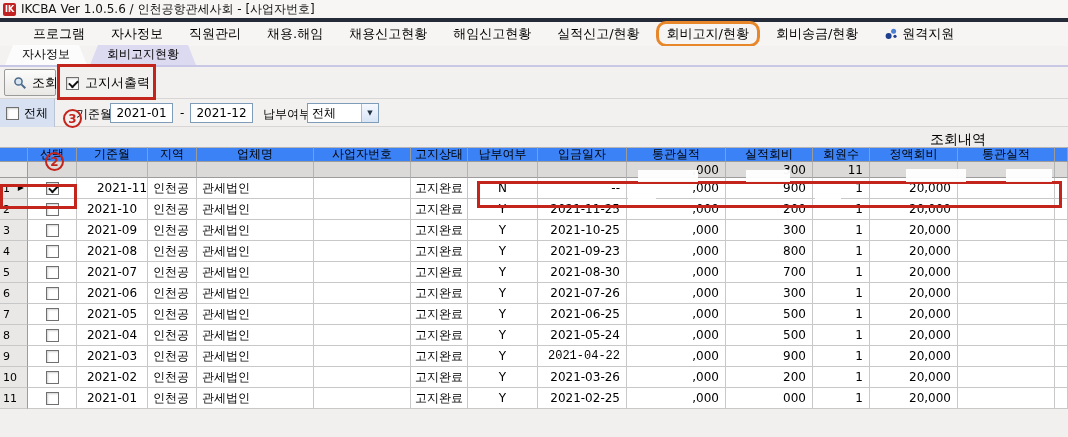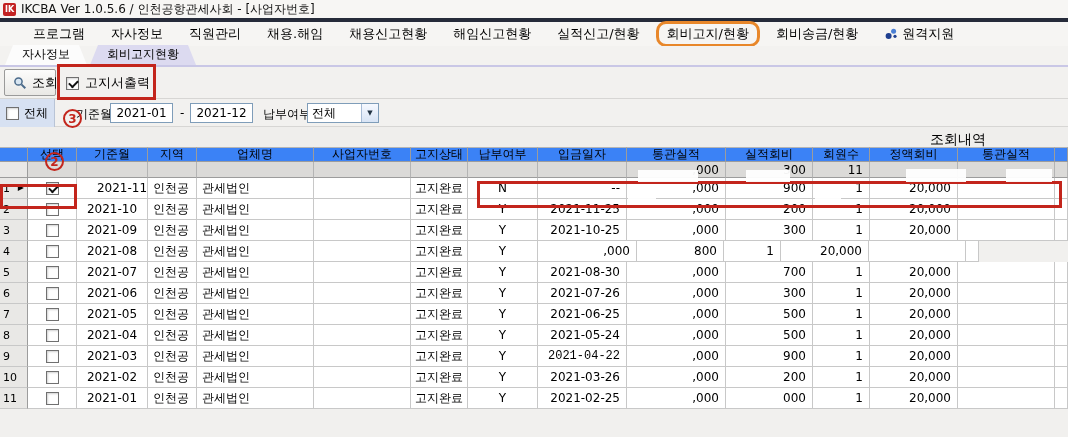--- a/index.html
+++ b/index.html
@@ -270,20 +270,21 @@
         <div class="gc rownum" style="width: 28px;">4</div>
         <div class="gc cbcell" style="width: 49px;">
           <div class="cb"></div>
         </div>
         <div class="gc al-c" style="width: 71px;">2021-08</div>
         <div class="gc al-l" style="width: 49px;">인천공</div>
         <div class="gc al-l" style="width: 117px;">관세법인</div>
         <div class="gc al-c" style="width: 97px;"></div>
         <div class="gc al-c" style="width: 57px;">고지완료</div>
         <div class="gc al-c" style="width: 70px;">Y</div>
+        <div class="gc al-r" style="width: 89px;">2021-09-23</div>
         <div class="gc al-r" style="width: 99px;">,000</div>
         <div class="gc al-r" style="width: 87px;">800</div>
         <div class="gc al-r" style="width: 57px;">1</div>
         <div class="gc al-r" style="width: 88px;">20,000</div>
         <div class="gc al-l" style="width: 97px;"></div>
         <div class="gc " style="width: 13px;"></div>
       </div>
       <div class="grow drow">
         <div class="gc rownum" style="width: 28px;">5</div>
         <div class="gc cbcell" style="width: 49px;">

